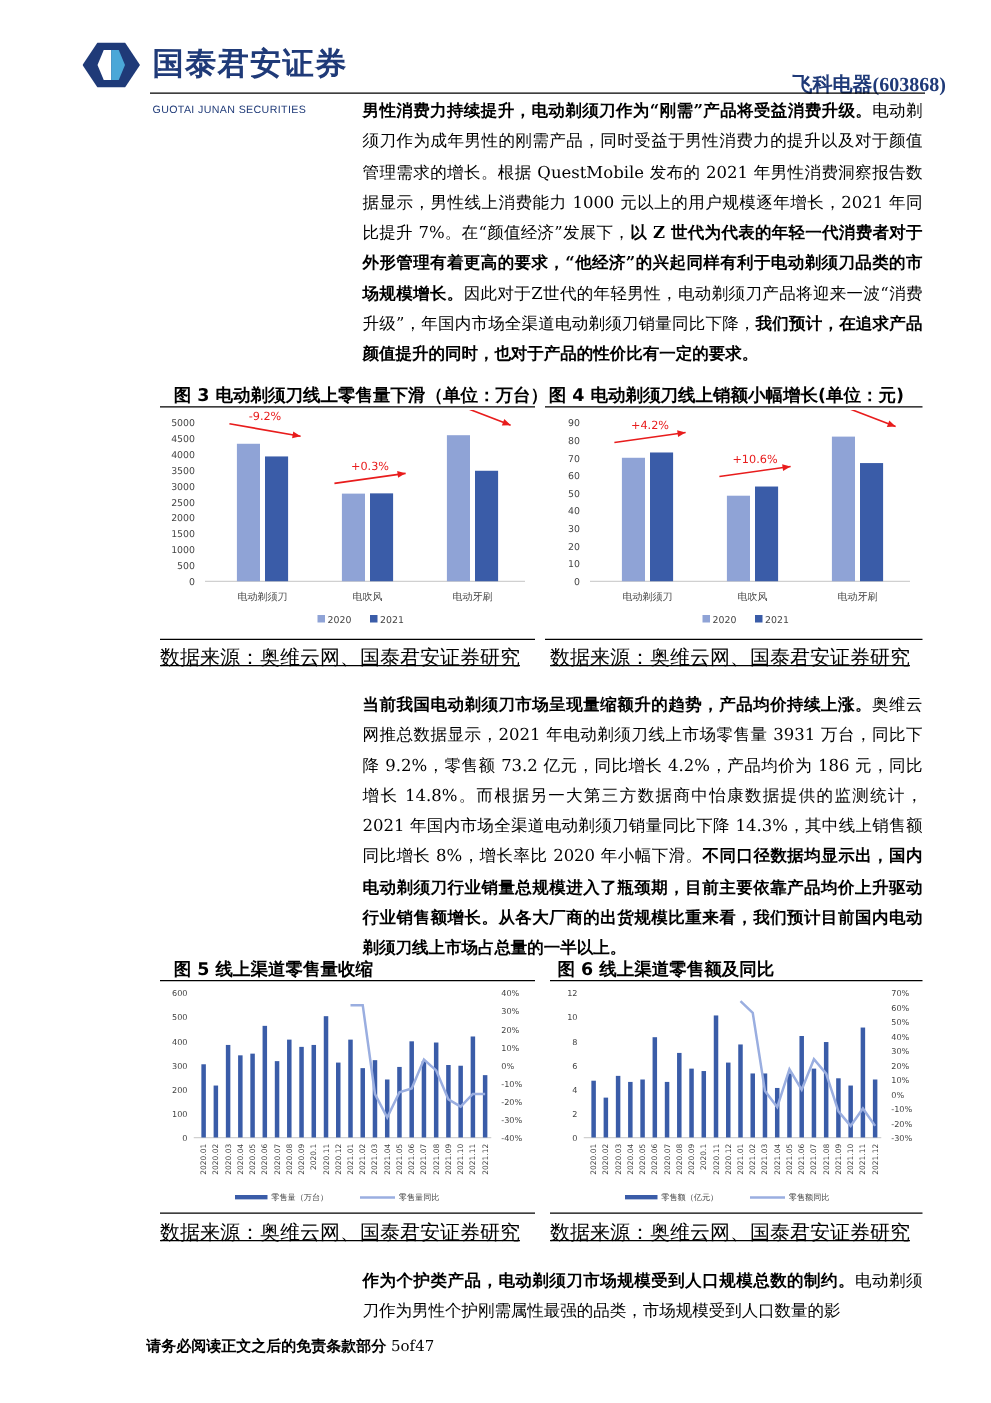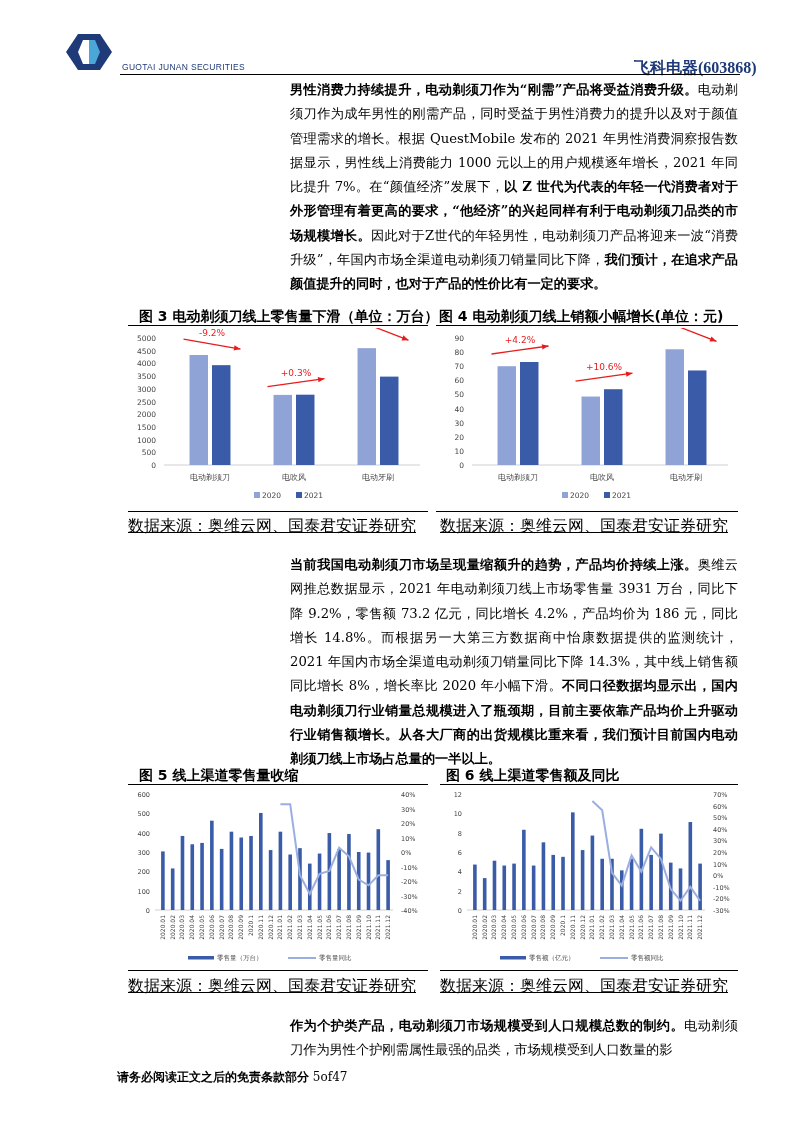--- a/index.html
+++ b/index.html
@@ -1,38 +1,39 @@
 <!DOCTYPE html>
 <html><head>
 <meta charset="utf-8">
 <style>
   *{box-sizing:border-box;margin:0;padding:0;}
   body{width:793px;height:1122px;background:#fff;font-family:"DejaVu Serif",serif;color:#000;position:relative;overflow:hidden;}
   .abs{position:absolute;}
   .header-rule{left:120px;top:74px;width:620px;height:0;border-top:1.5px solid #000;}
   .logo-text-cn{font-family:"DejaVu Sans",sans-serif;font-weight:bold;font-size:25px;color:#1f3a78;letter-spacing:1px;}
-  .logo-text-en{font-family:"Liberation Sans",sans-serif;font-size:8.5px;color:#1f3a78;letter-spacing:0.3px;}
+  .logo-text-en{font-family:"Liberation Sans",sans-serif;font-size:8.5px;color:#1f3a78;letter-spacing:0.3px;margin-top:20px;}
   .ticker{font-family:Liberation Serif, serif;font-weight:bold;font-size:16px;color:#1f3a78;}
   .para{left:290px;width:448px;font-size:13.2px;line-height:24.3px;text-align:justify;color:#000;}
   .para b{font-weight:bold;}
   .fig-title{font-family:"DejaVu Sans",sans-serif;font-weight:bold;font-size:14px;white-space:nowrap;}
   .fig-rule{height:0;border-top:1.4px solid #000;}
   .source{font-size:16px;color:#000;white-space:nowrap;text-decoration:underline;}
   .footer{font-size:12px;}
   svg text{font-family:"DejaVu Sans",sans-serif;}
 </style>
 </head>
 <body>
 
 <div class="abs" style="left:0;top:0;width:793px;height:80px;">
   <svg class="abs" style="left:66px;top:34px;" width="46" height="36" viewBox="0 0 46 36">
     <polygon points="12,0 34,0 46,18 34,36 12,36 0,18" fill="#1f3a78"></polygon>
     <polygon points="17,6 23,6 23,30 17,30 12,18" fill="#fff"></polygon>
     <polygon points="23,6 29,6 34,18 29,30 23,30" fill="#4aa7d8"></polygon>
   </svg>
+  <div class="abs logo-text-cn" style="left:122px;top:34px;">国泰君安证券</div>
   <div class="abs logo-text-en" style="left:122px;top:62px;">GUOTAI JUNAN SECURITIES</div>
   <div class="abs ticker" style="left:634px;top:58px;">飞科电器(603868)</div>
   <div class="abs header-rule"></div>
 </div>
 
 <div class="abs para" style="top:78px;">
   <b>男性消费力持续提升，电动剃须刀作为“刚需”产品将受益消费升级。</b><span>电动剃须刀作为成年男性的刚需产品，同时受益于男性消费力的提升以及对于颜值管理需求的增长。根据 QuestMobile 发布的 2021 年男性消费洞察报告数据显示，男性线上消费能力 1000 元以上的用户规模逐年增长，2021 年同比提升 7%。在“颜值经济”发展下，</span><b>以 Z 世代为代表的年轻一代消费者对于外形管理有着更高的要求，“他经济”的兴起同样有利于电动剃须刀品类的市场规模增长。</b><span>因此对于Z世代的年轻男性，电动剃须刀产品将迎来一波“消费升级”，年国内市场全渠道电动剃须刀销量同比下降，</span><b>我们预计，在追求产品颜值提升的同时，也对于产品的性价比有一定的要求。</b>
 </div>
 
 <div class="abs fig-title" style="left:139px;top:308px;">图 3  电动剃须刀线上零售量下滑（单位：万台）</div>

